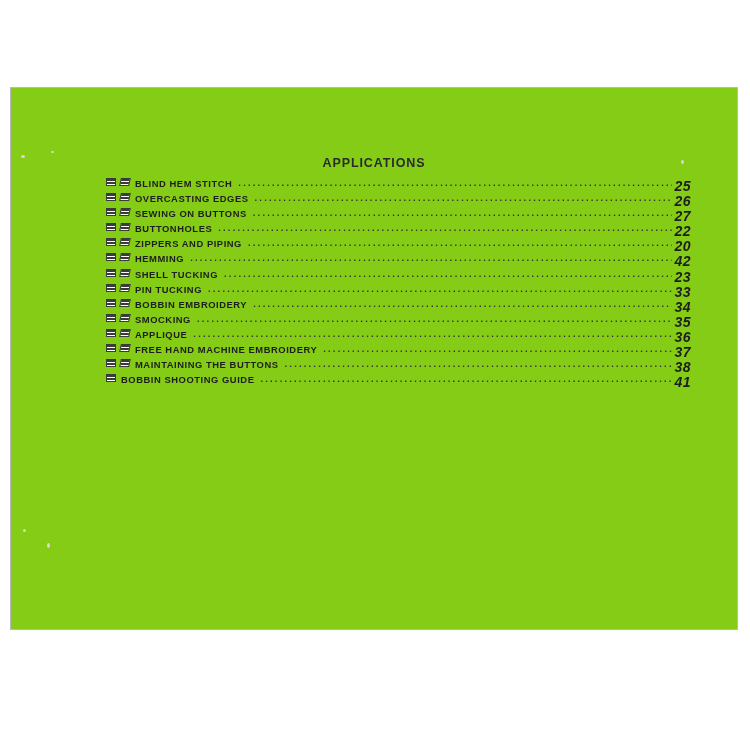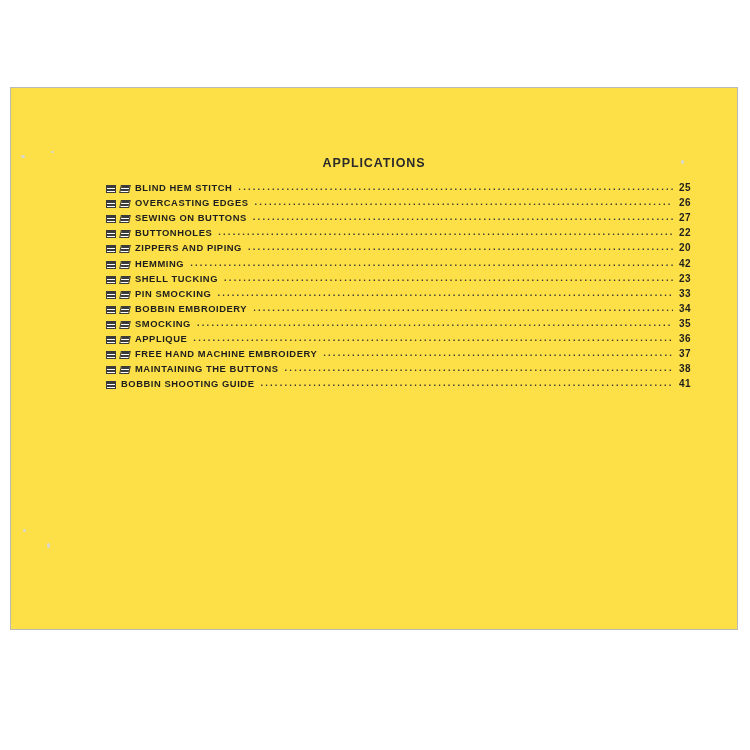--- a/index.html
+++ b/index.html
@@ -22,21 +22,21 @@
   }
 
   
   .scan-frame {
     position: absolute;
     left: 10px;
     top: 87px;
     width: 728px;
     height: 543px;
     border: 1px solid #b9b9b9;
-    background: #fde047;
+    background: #84cc16;
     box-sizing: border-box;
   }
 
   
   .speck {
     position: absolute;
     background: #d8d8d8;
     border-radius: 50%;
   }
 
@@ -55,21 +55,21 @@
 
   .toc {
     position: absolute;
     left: 95px;
     top: 90px;
     width: 585px;
   }
 
   .toc-row {
     display: flex;
-    align-items: flex-end;
+    align-items: flex-start;
     height: 15.1px;
     font-size: 9.4px;
     letter-spacing: 0.55px;
     color: #1e1e1e;
     font-weight: bold;
     white-space: nowrap;
   }
 
   .icons {
     display: flex;
@@ -119,25 +119,26 @@
     color: #333;
     font-size: 9.4px;
     letter-spacing: 2.2px;
     margin: 0 2px;
     transform: translateY(-1px);
   }
 
   .page-num {
     flex: 0 0 auto;
     text-align: right;
-    font-size: 10px;
+    font-size: 14px;
     letter-spacing: 0.5px;
     font-weight: bold;
     color: #1e1e1e;
     min-width: 16px;
+    font-style: italic;
   }
 </style>
 </head>
 <body>
 
 <div id="page">
 
   <div class="scan-frame">
 
     <span class="speck" style="left:10px; top:67px; width:4px; height:3px;"></span>
@@ -218,21 +219,21 @@
         <span class="entry-label">SHELL TUCKING</span>
         <span class="leader">................................................................................................................................</span>
         <span class="page-num">23</span>
       </div>
 
       <div class="toc-row">
         <span class="icons">
           <span class="flag-icon"></span>
           <span class="flag-icon slant single"></span>
         </span>
-        <span class="entry-label">PIN SMOCKING</span>
+        <span class="entry-label">PIN TUCKING</span>
         <span class="leader">................................................................................................................................</span>
         <span class="page-num">33</span>
       </div>
 
       <div class="toc-row">
         <span class="icons">
           <span class="flag-icon"></span>
           <span class="flag-icon slant single"></span>
         </span>
         <span class="entry-label">BOBBIN EMBROIDERY</span>

